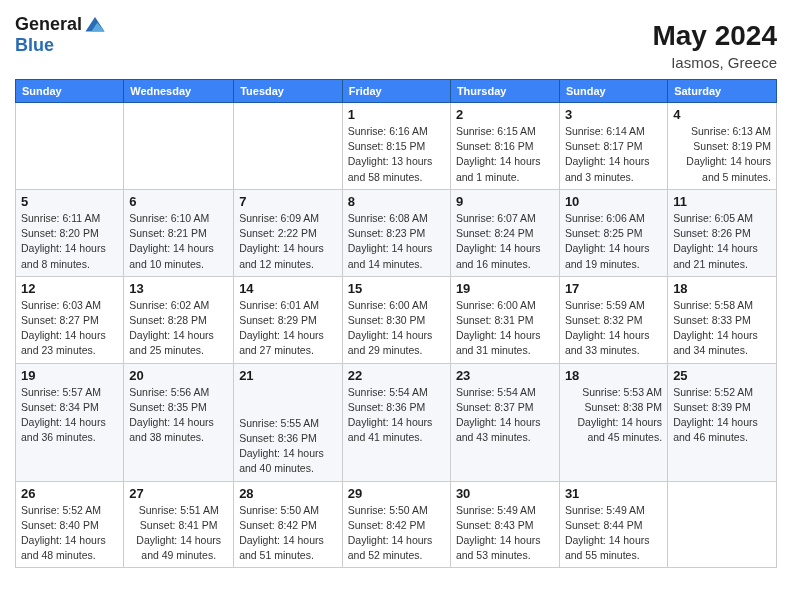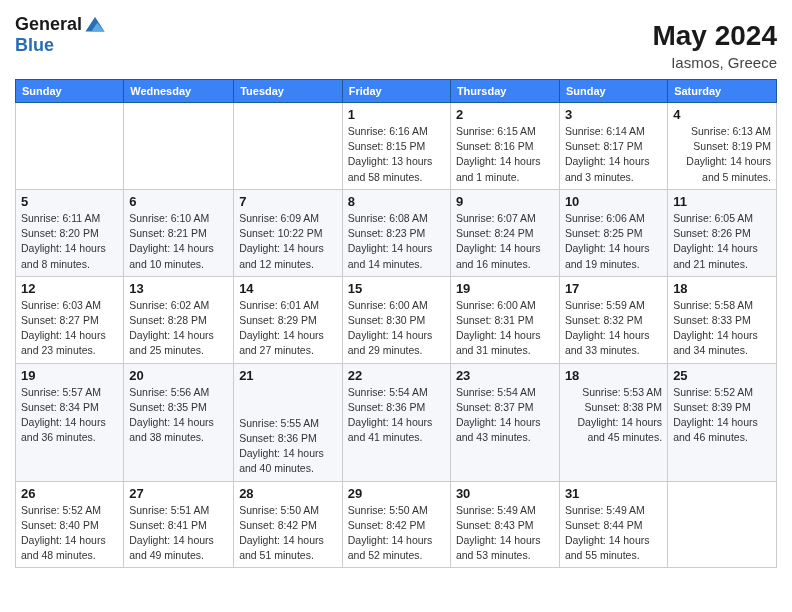--- a/index.html
+++ b/index.html
@@ -168,21 +168,21 @@
           </td>
           <td>
             <div class="day-number">6</div>
             <div class="day-info" style="white-space: pre-line;">Sunrise: 6:10 AM
 Sunset: 8:21 PM
 Daylight: 14 hours and 10 minutes.</div>
           </td>
           <td>
             <div class="day-number">7</div>
             <div class="day-info" style="white-space: pre-line;">Sunrise: 6:09 AM
-Sunset: 10:22 PM
+Sunset: 2:22 PM
 Daylight: 14 hours and 12 minutes.</div>
           </td>
           <td>
             <div class="day-number">8</div>
             <div class="day-info" style="white-space: pre-line;">Sunrise: 6:08 AM
 Sunset: 8:23 PM
 Daylight: 14 hours and 14 minutes.</div>
           </td>
           <td>
             <div class="day-number">9</div>
@@ -293,21 +293,21 @@
         </tr>
         <tr>
           <td>
             <div class="day-number">26</div>
             <div class="day-info" style="white-space: pre-line;">Sunrise: 5:52 AM
 Sunset: 8:40 PM
 Daylight: 14 hours and 48 minutes.</div>
           </td>
           <td>
             <div class="day-number">27</div>
-            <div class="day-info" style="white-space: pre-line;">Sunrise: 5:51 AM
+            <div class="day-info" style="white-space: pre-line; text-align: center;">Sunrise: 5:51 AM
 Sunset: 8:41 PM
 Daylight: 14 hours and 49 minutes.</div>
           </td>
           <td>
             <div class="day-number">28</div>
             <div class="day-info" style="white-space: pre-line;">Sunrise: 5:50 AM
 Sunset: 8:42 PM
 Daylight: 14 hours and 51 minutes.</div>
           </td>
           <td>

